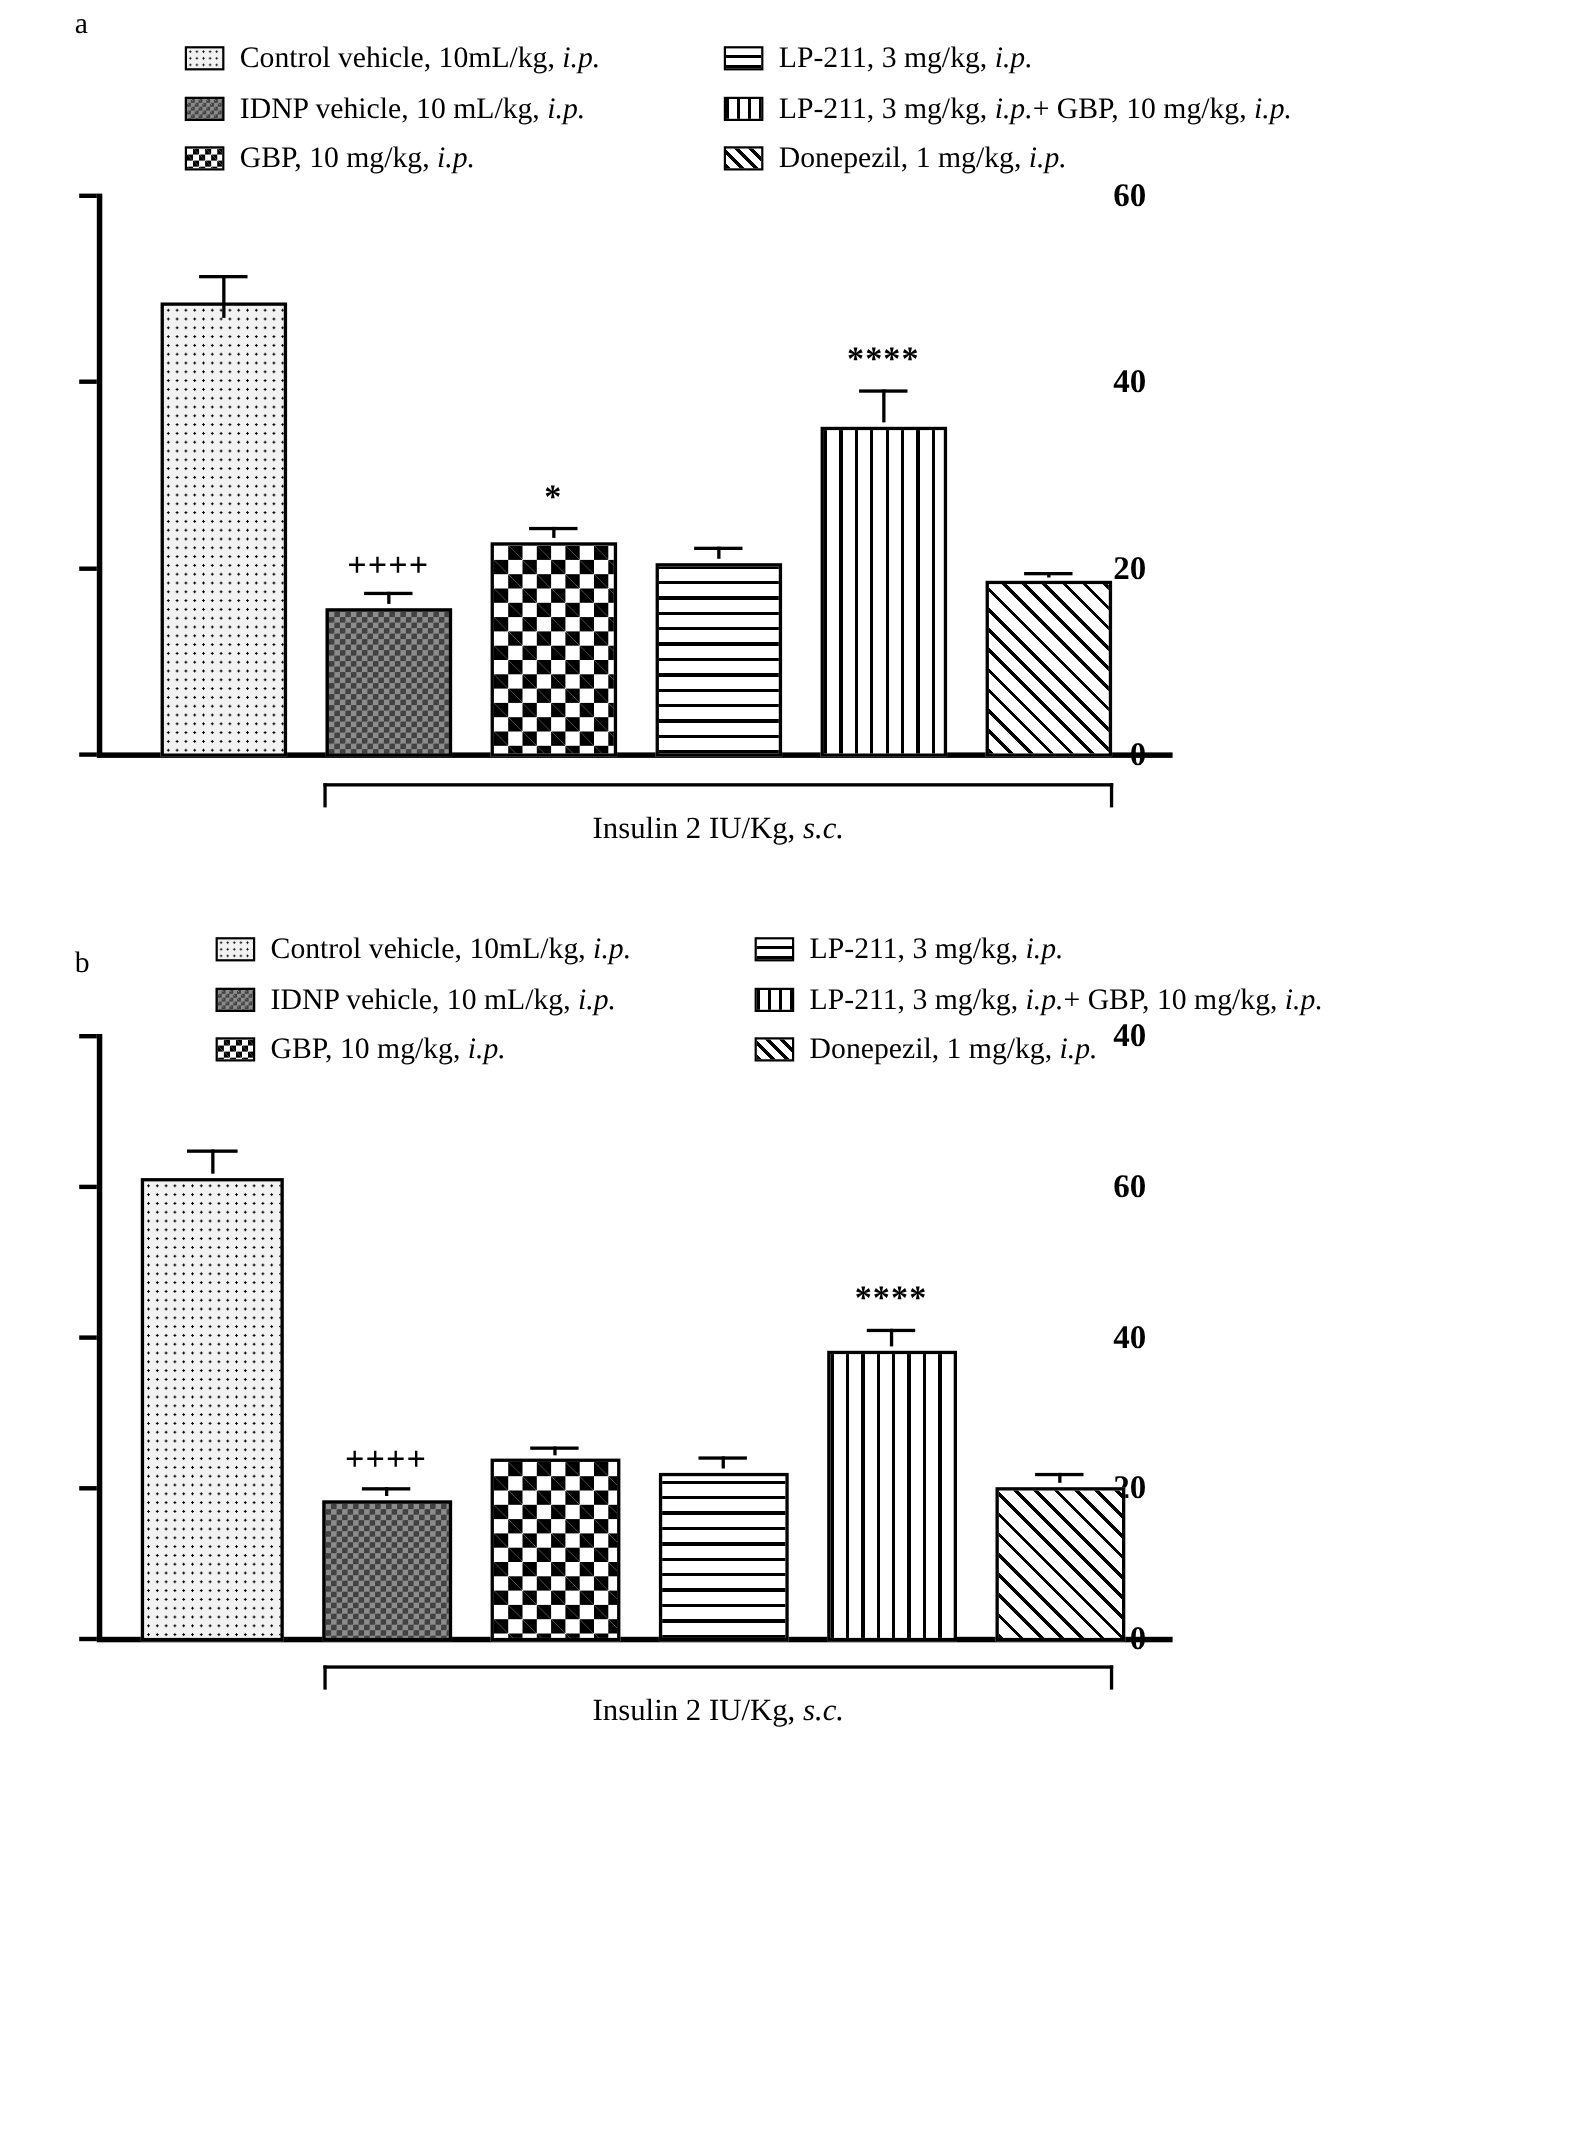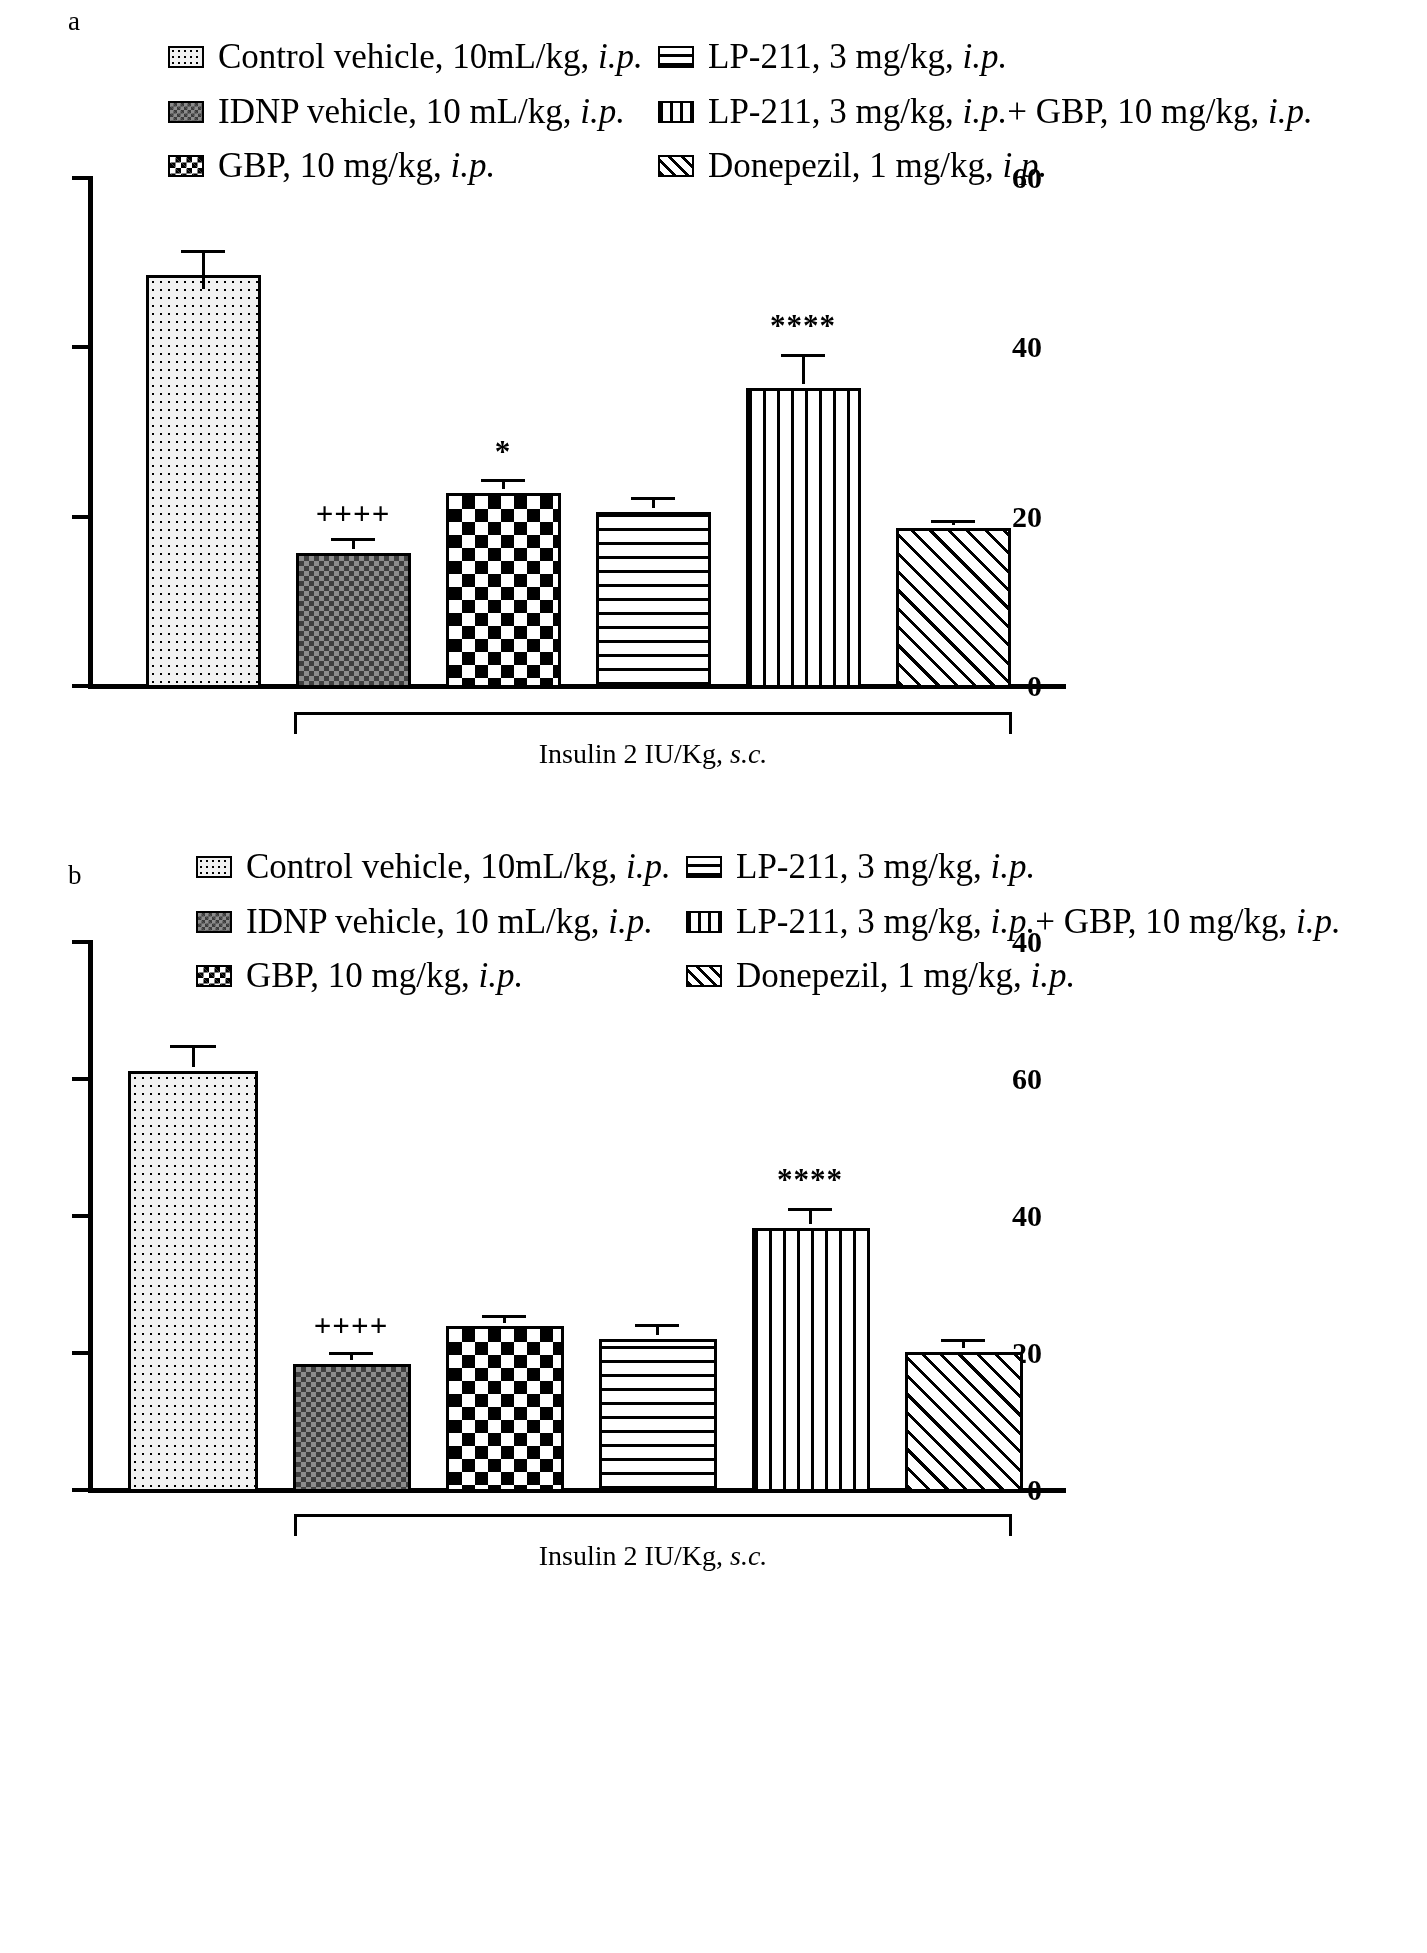--- a/index.html
+++ b/index.html
@@ -33,21 +33,21 @@
   .legend {
     position: absolute;
     display: grid;
     grid-template-columns: 480px 520px;
     row-gap: 16px;
     column-gap: 10px;
   }
   .legend-item {
     display: flex;
     align-items: center;
-    font-size: 35px;
+    font-size: 27px;
     line-height: 1.1;
     white-space: nowrap;
   }
   .swatch {
     width: 36px;
     height: 22px;
     border: 2px solid #000;
     margin-right: 14px;
     flex: 0 0 auto;
     box-sizing: border-box;

